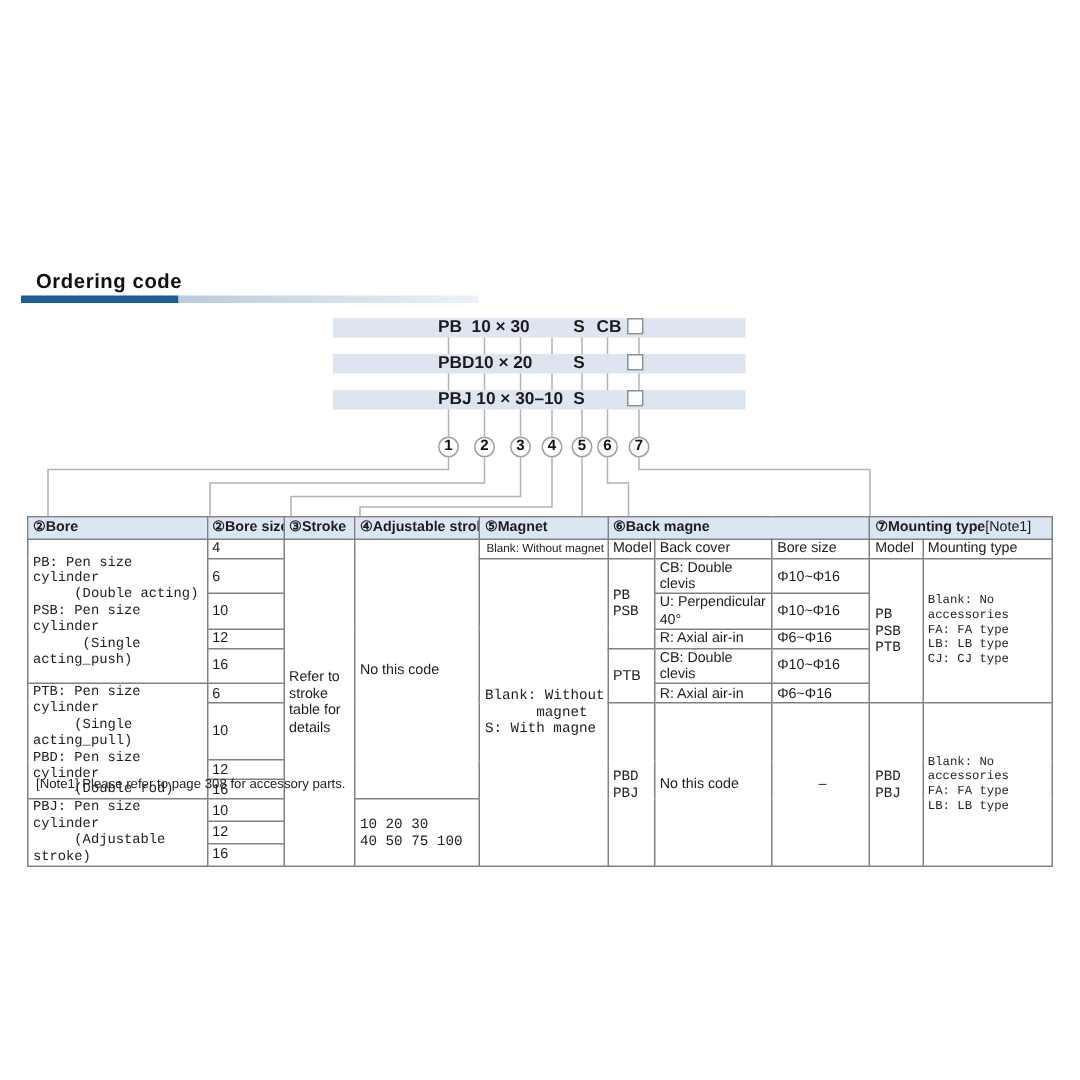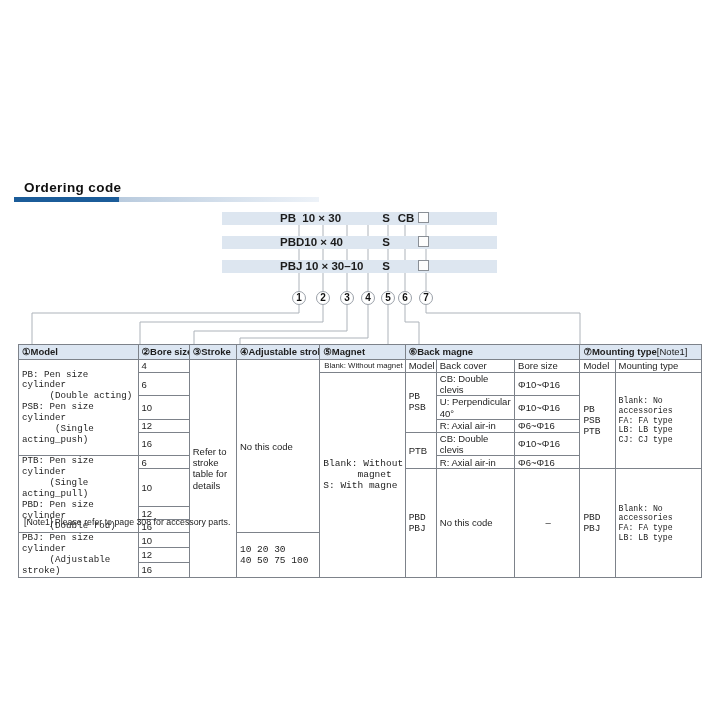--- a/index.html
+++ b/index.html
@@ -8,21 +8,21 @@
   .connectors{position:absolute;left:0;top:0;width:720px;height:720px;z-index:0;}
   .title{position:absolute;left:24px;top:180px;font-size:13.5px;font-weight:bold;
          color:#101010;letter-spacing:0.4px;z-index:2;}
   .ul-dark{position:absolute;left:14px;top:197px;width:105px;height:5px;background:#1b5c99;z-index:2;}
   .ul-light{position:absolute;left:119px;top:197px;width:200px;height:5px;
             background:linear-gradient(to right,#b9cbde,#edf2f8);z-index:2;}
   .bar{position:absolute;left:222px;width:275px;height:13px;background:#dde6f0;z-index:2;}
   .bar-1{top:212px;}.bar-2{top:236px;}.bar-3{top:260px;}
   .bar span{position:absolute;top:0;line-height:13px;font-weight:bold;font-size:11.5px;
             color:#1c1c1c;white-space:pre;}
-  .code-main{left:58px;}
+  .code-main{left:70px;}
   .code-s{left:156px;width:16px;text-align:center;}
   .code-cb{left:172px;width:24px;text-align:center;}
   .code-box{position:absolute;left:196px;top:1px;width:9px;height:9px;
             border:1px solid #8a8f96;background:#fdfdfd;}
   .circle{position:absolute;top:291px;width:14px;height:14px;box-sizing:border-box;
           border:1px solid #9aa0a8;border-radius:50%;background:#fff;font-size:10px;
           font-weight:bold;text-align:center;line-height:12px;color:#111;z-index:2;}
   .c1{left:292px;}.c2{left:316px;}.c3{left:340px;}.c4{left:361px;}
   .c5{left:381px;}.c6{left:398px;}.c7{left:419px;}
   table.tbl{position:absolute;left:18px;top:344px;z-index:2;border-collapse:collapse;
@@ -69,21 +69,21 @@
   <div class="ul-dark"></div>
   <div class="ul-light"></div>
 
   <div class="bar bar-1">
     <span class="code-main">PB  10 × 30</span>
     <span class="code-s">S</span>
     <span class="code-cb">CB</span>
     <span class="code-box"></span>
   </div>
   <div class="bar bar-2">
-    <span class="code-main">PBD10 × 40</span>
+    <span class="code-main">PBD10 × 20</span>
     <span class="code-s">S</span>
     <span class="code-box"></span>
   </div>
   <div class="bar bar-3">
     <span class="code-main">PBJ 10 × 30–10</span>
     <span class="code-s">S</span>
     <span class="code-box"></span>
   </div>
 
   <div class="circle c1">1</div>
@@ -102,21 +102,21 @@
       <col style="width:83px">
         <col style="width:85px">
         <col style="width:31px">
       <col style="width:78px">
         <col style="width:65px">
         <col style="width:35px">
       <col style="width:86px">
     </colgroup>
     <tbody>
         <tr class="hd">
-      <td>①Model</td>
+      <td>②Bore</td>
       <td>②Bore size</td>
       <td>③Stroke</td>
       <td>④Adjustable stroke</td>
       <td>⑤Magnet</td>
       <td colspan="3">⑥Back magne</td>
       <td colspan="2">
         <span>⑦Mounting type</span><span class="nb">[Note1]</span>
       </td>
     </tr>
     <tr>

